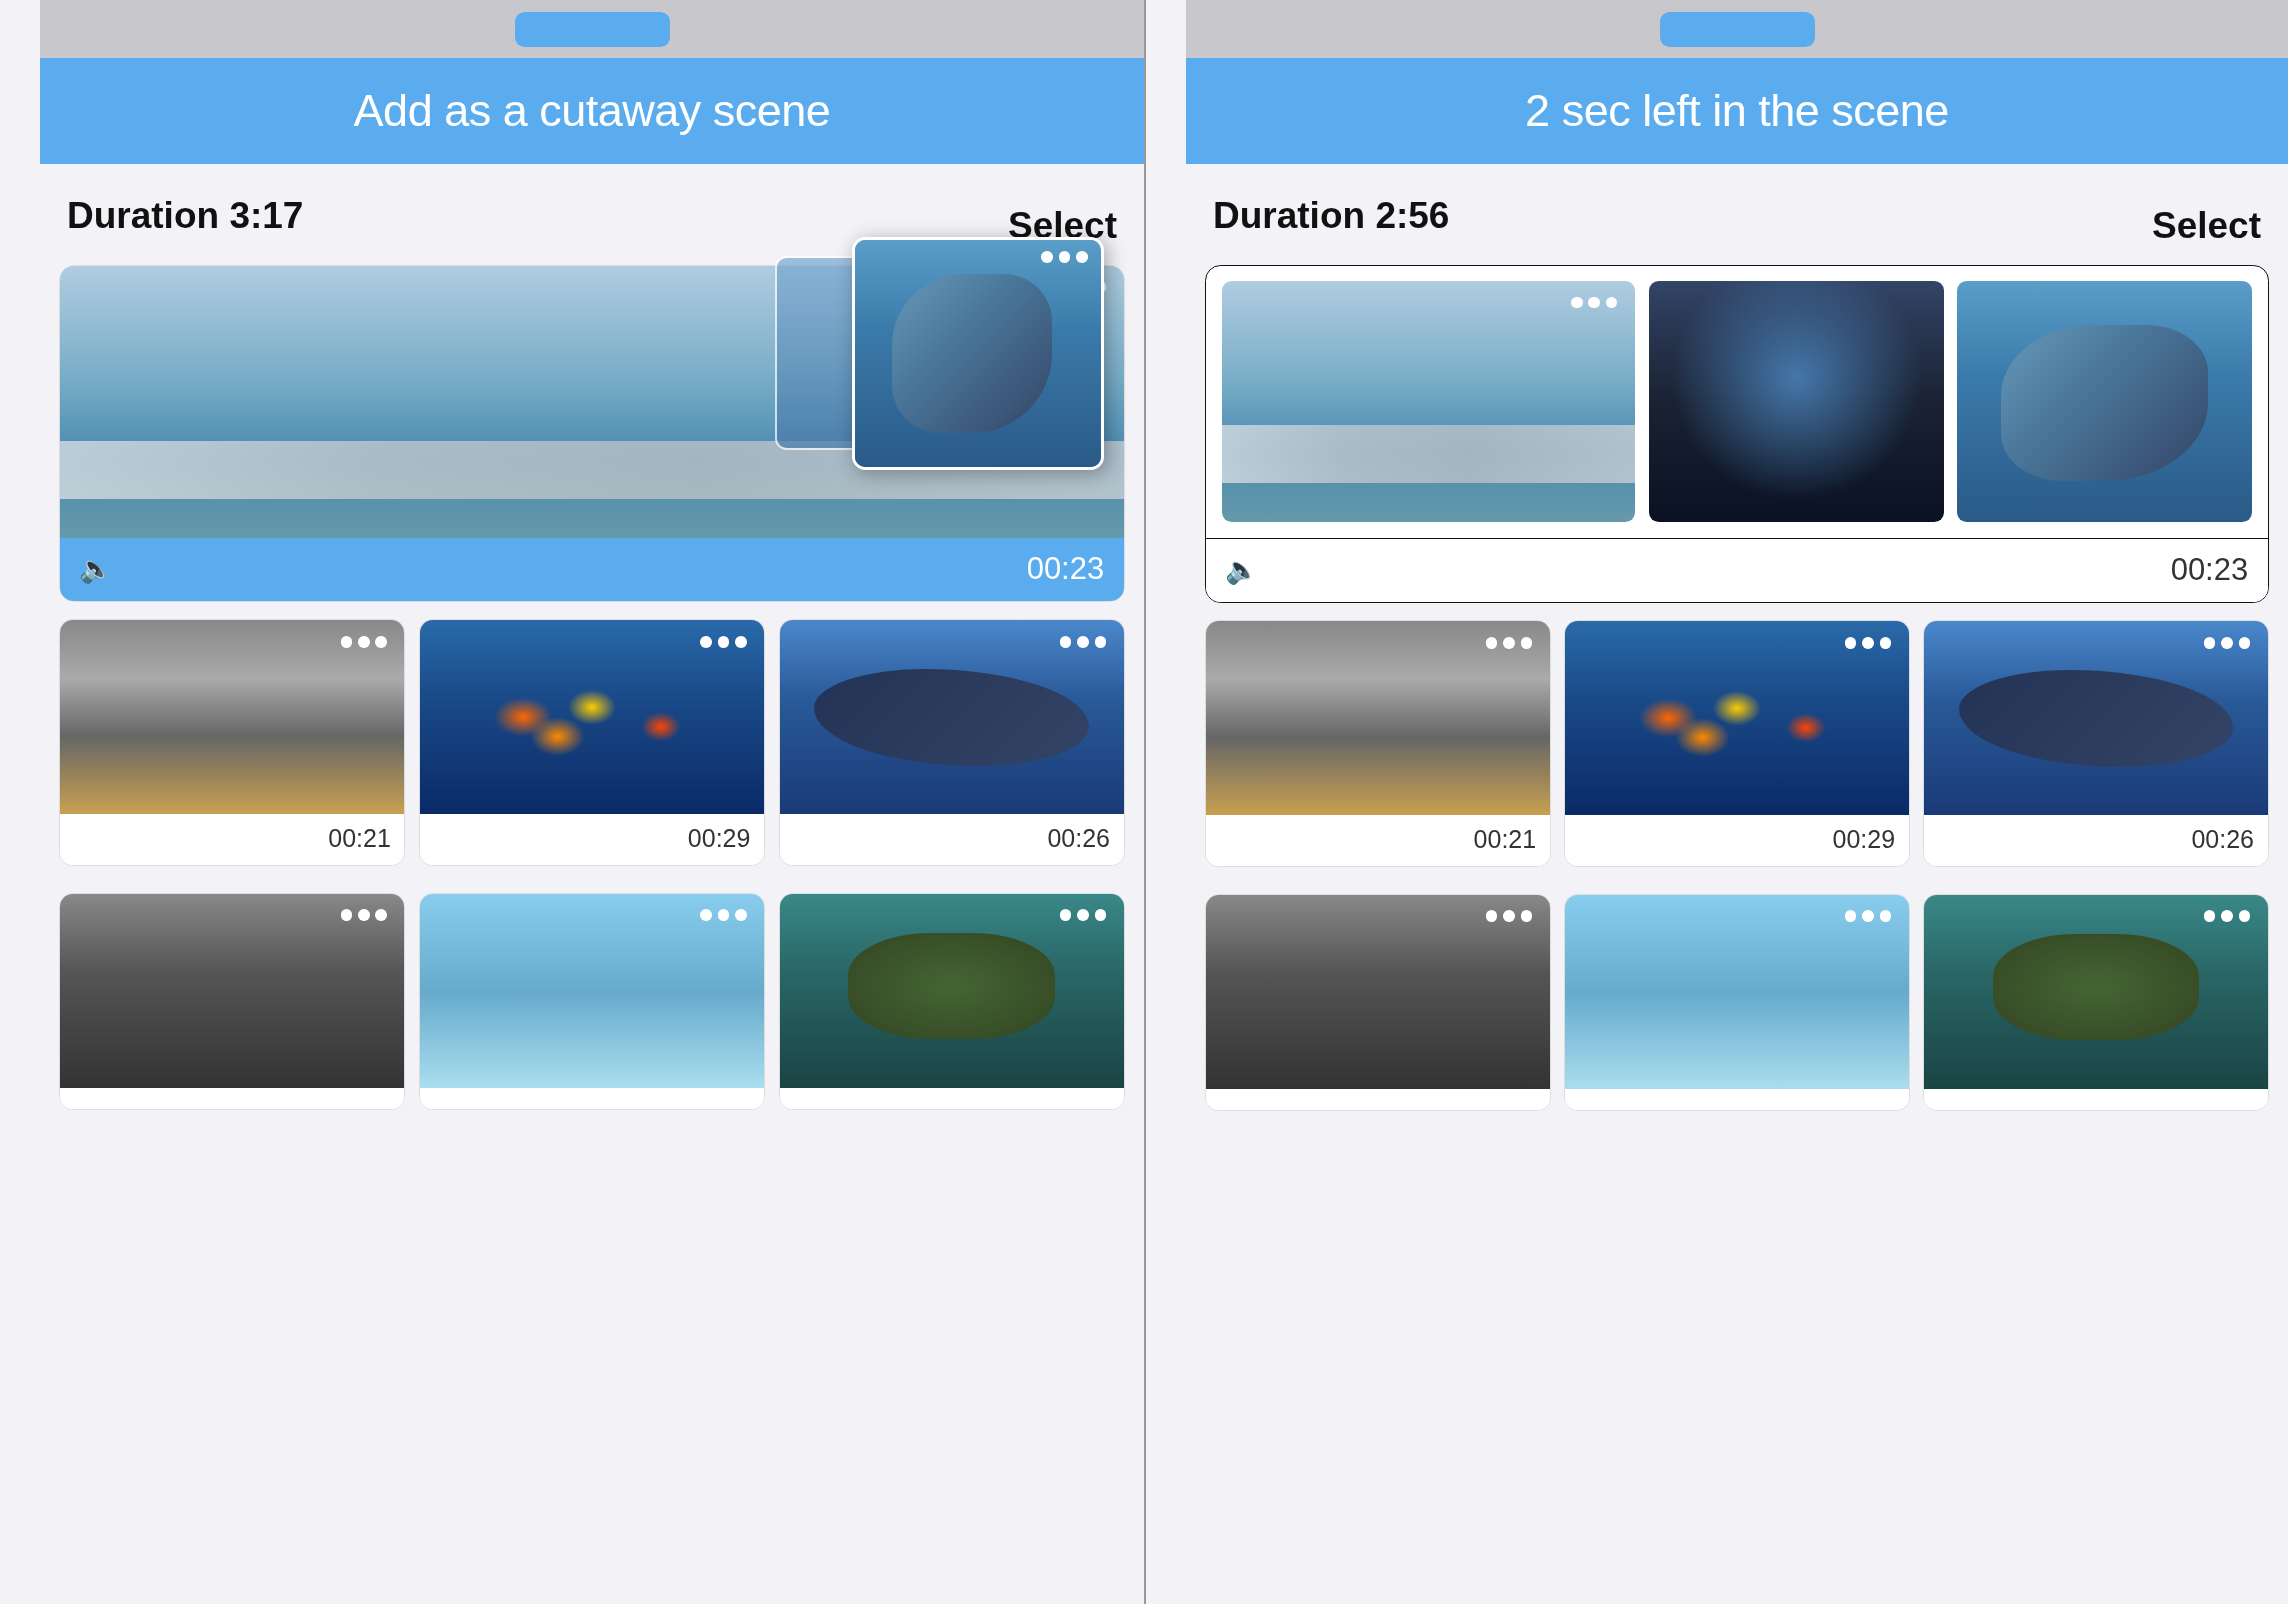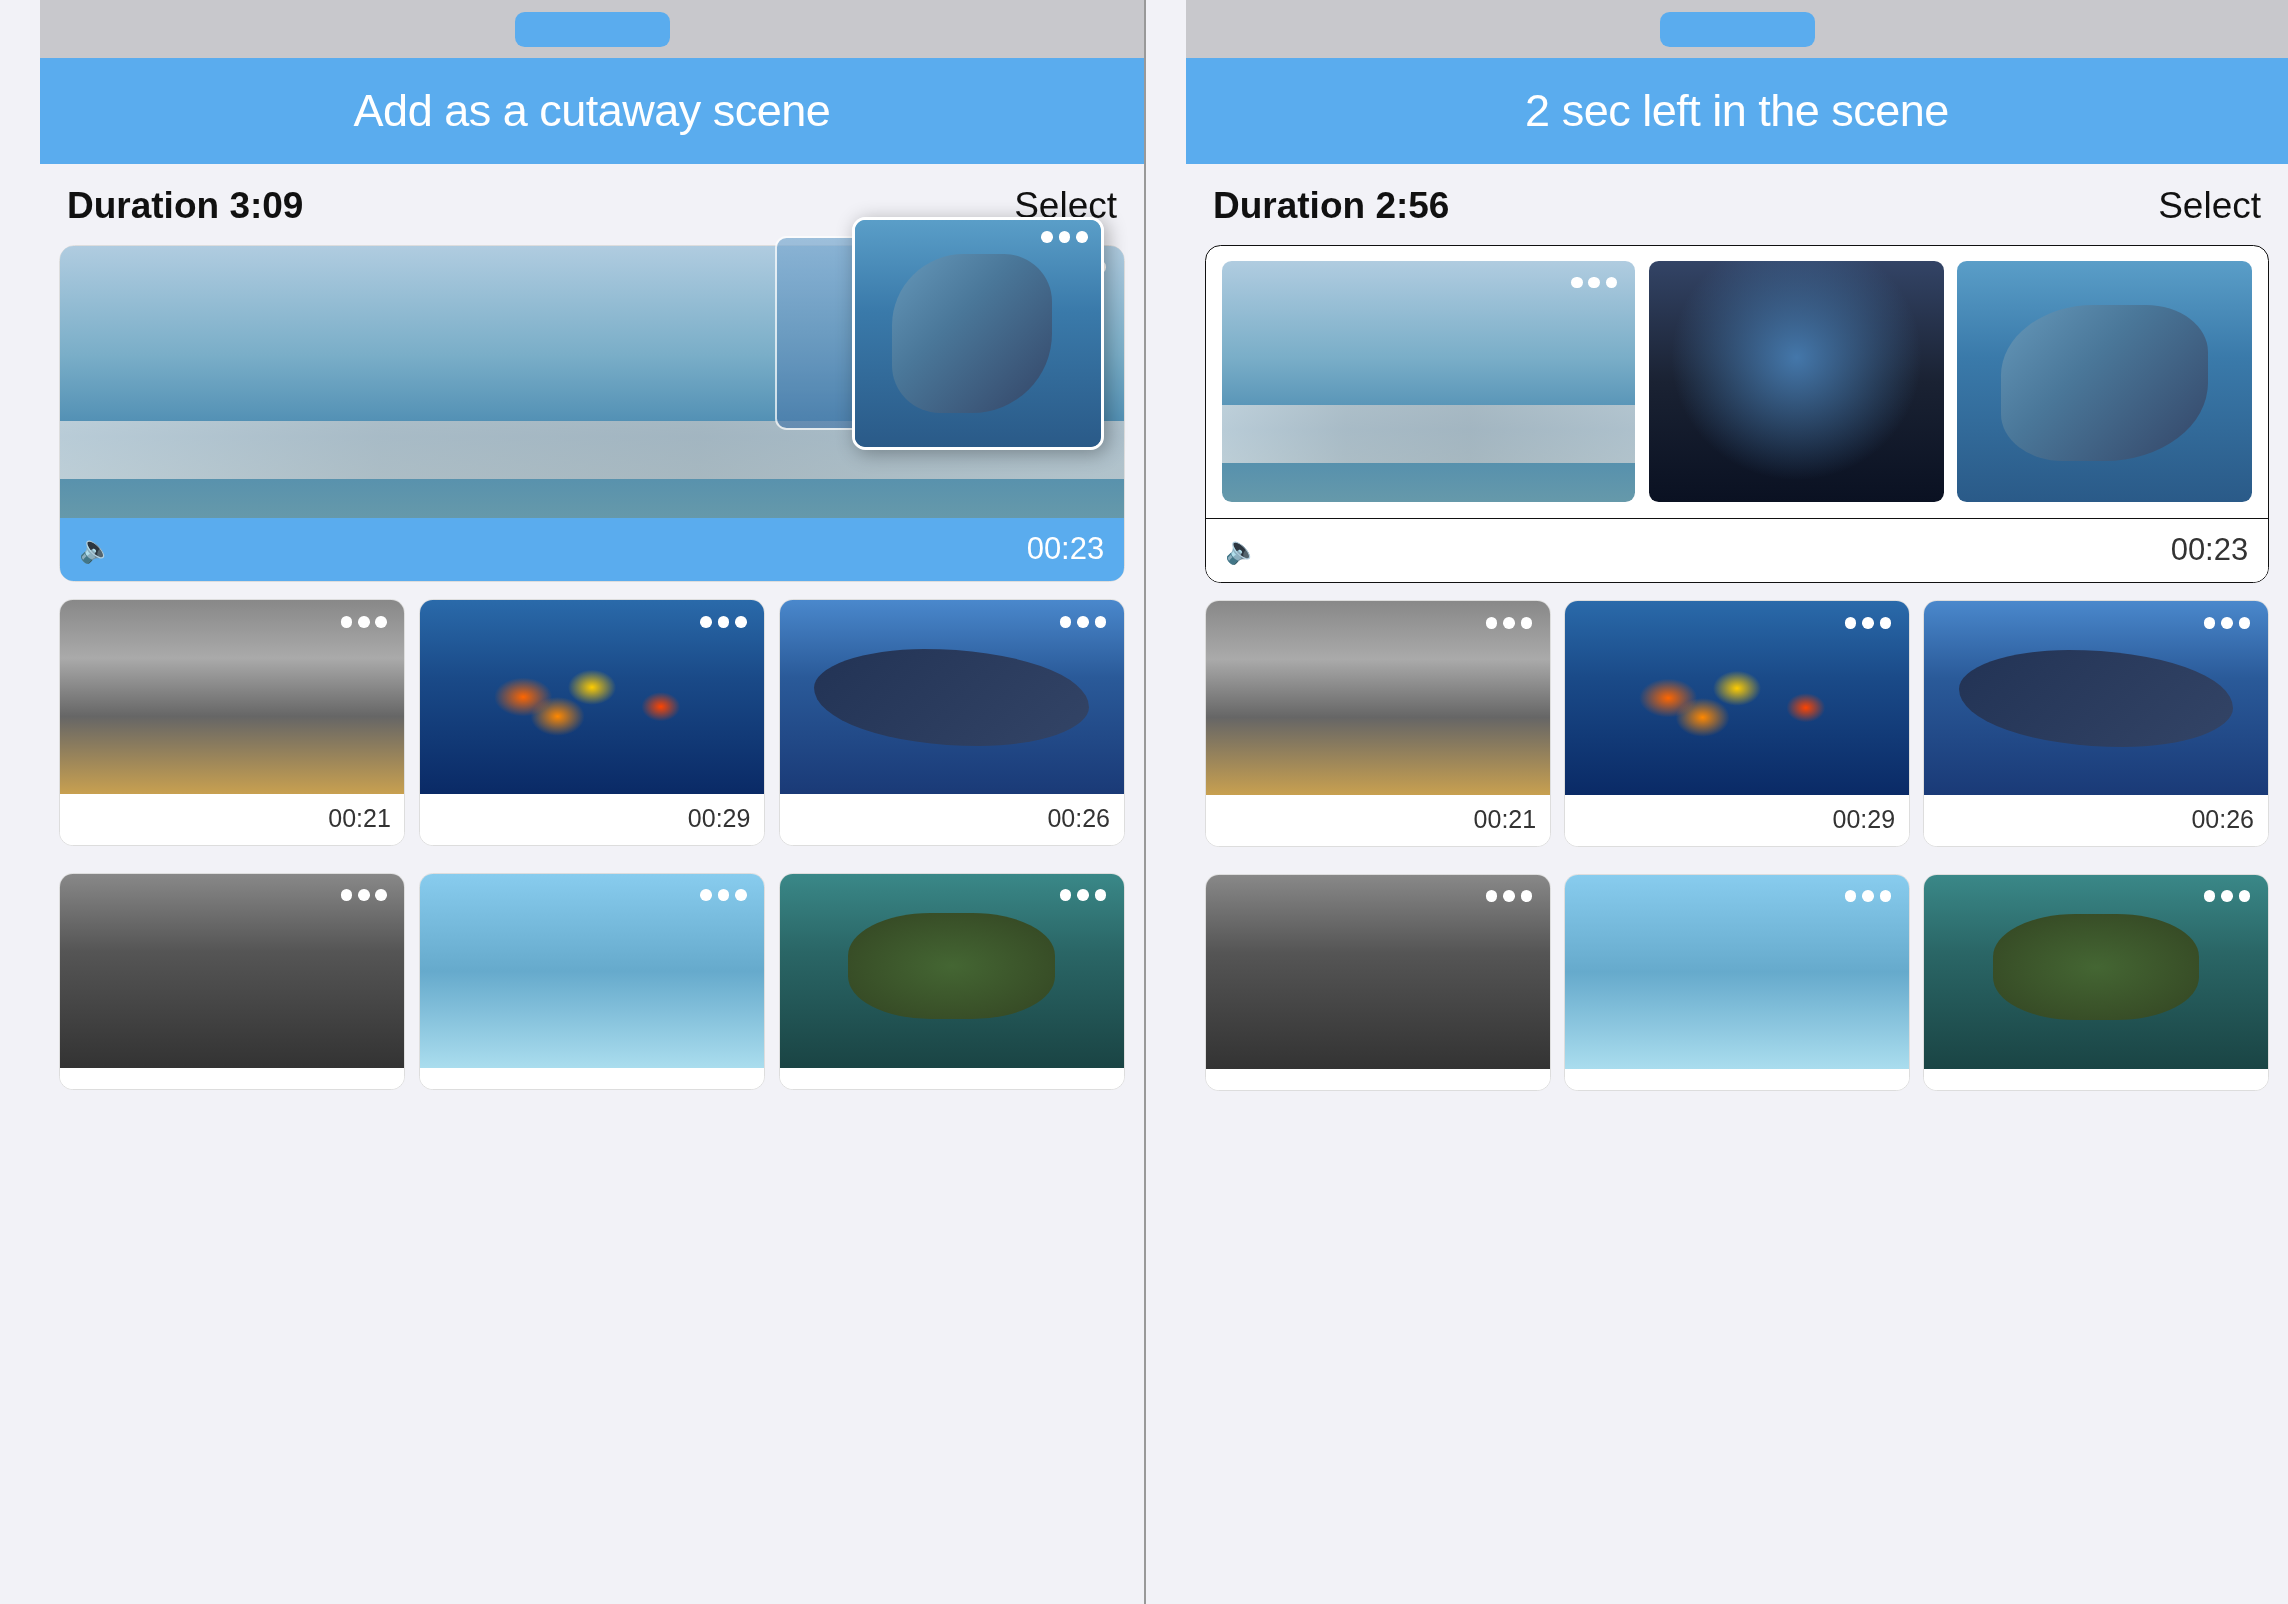--- a/index.html
+++ b/index.html
@@ -56,22 +56,23 @@
       padding: 21.3px 27px 17.5px 27px;
       background: #f2f2f7;
     }
     .duration-text {
       font-size: 37px;
       font-weight: 700;
       color: #111;
     }
     .select-text {
       font-size: 37px;
-      font-weight: 400;
+      font-weight: 700;
       color: #111;
+      margin-top: 20px;
     }
     .featured-clip {
       margin: 0 19.4px 17.5px 19.4px;
       background: white;
       border-radius: 15.5px;
       overflow: visible;
       position: relative;
       border: 1.5px solid #ddd;
     }
     .featured-clip-main {
@@ -307,21 +308,21 @@
 
   <div class="top-bar">
     <div class="top-bar-inner"></div>
   </div>
 
   <div class="header-banner">
     <h1>Add as a cutaway scene</h1>
   </div>
 
   <div class="duration-row">
-    <span class="duration-text">Duration 3:09</span>
+    <span class="duration-text">Duration 3:17</span>
     <span class="select-text">Select</span>
   </div>
 
   <div class="featured-clip" style="position:relative;">
     <div class="featured-clip-main">
       <div class="clip-bg bg-ocean-wave">
         <div class="dots-overlay">
           <div class="dot"></div>
           <div class="dot"></div>
           <div class="dot"></div>

